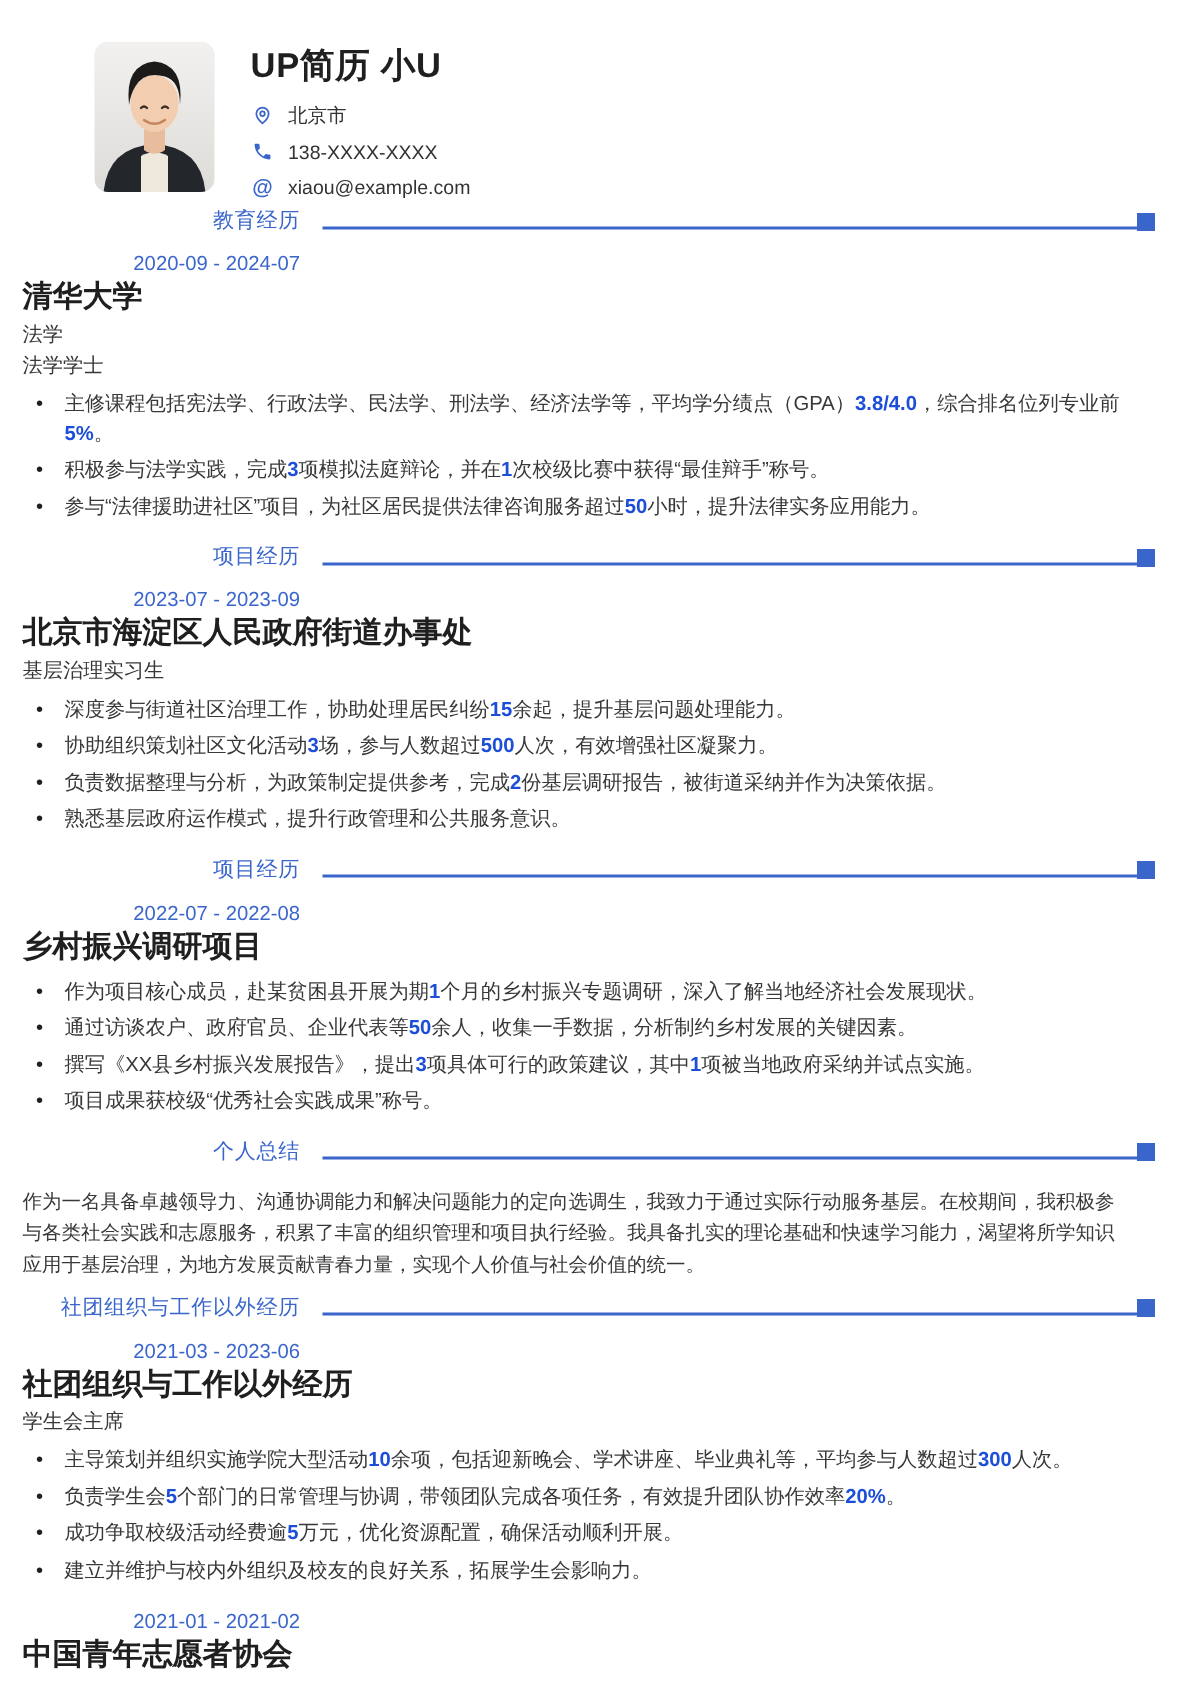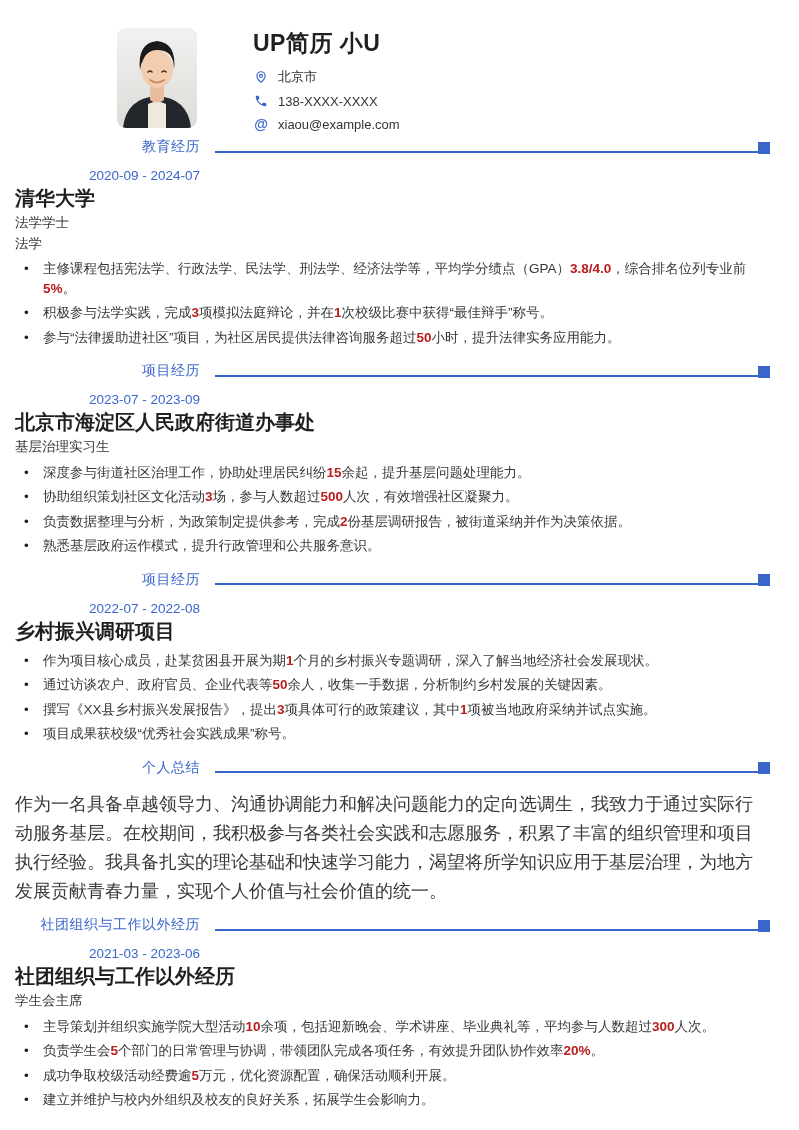--- a/index.html
+++ b/index.html
@@ -8,21 +8,21 @@
   .page {
     position: relative;
     width: 799px;
     height: 1130px;
     margin: 0 auto;
     background: #ffffff;
     overflow: hidden;
     color: #333333;
   }
   
-  .resume-header { display: flex; margin: 28px 0 0 117px; gap: 32px; }
+  .resume-header { display: flex; margin: 28px 0 0 63px; }
   .photo {
     width: 80px; height: 100px;
     border-radius: 9px; overflow: hidden;
     flex: 0 0 auto; background: #ececea;
   }
   .photo svg { display: block; width: 100%; height: 100%; }
   .id-block { margin-left: 24px; padding-top: 0; }
   .person-name {
     font-size: 23px; font-weight: 700; color: #1f1f1f;
     letter-spacing: 0.5px; margin-bottom: 9px;
@@ -72,22 +72,22 @@
   ul.bullets { list-style: none; margin-top: 7px; }
   ul.bullets li {
     position: relative; padding-left: 28px;
     font-size: 13.5px; color: #383838; line-height: 1.44;
     margin-bottom: 5px;
   }
   ul.bullets li::before {
     content: "\2022"; position: absolute; left: 9px; top: 0;
     color: #1f1f1f; font-size: 13.5px;
   }
-  ul.bullets li b, .subline b { font-weight: 700; color: #b91c1c; text-align: right; }
-  p.summary { font-size: 18px; color: #383838; line-height: 1.62; margin-top: 2px; }
+  ul.bullets li b, .subline b { font-weight: 700; color: #1d4ed8; text-align: right; }
+  p.summary { font-size: 13px; color: #383838; line-height: 1.62; margin-top: 2px; }
 </style>
 </head>
 <body>
 
 <div class="page" style="--accent: #3a66cc;">
 
   <header class="resume-header">
     <div class="photo">
       <svg viewBox="0 0 80 100" xmlns="http://www.w3.org/2000/svg">
         <rect width="80" height="100" fill="#ececea"></rect>
@@ -140,22 +140,22 @@
       <div class="sec-line">
         <span class="sq"></span>
       </div>
     </div>
     <div class="entries">
   <div class="entry">
     <div class="col-left">2020-09 - 2024-07</div>
     <div class="col-right">
       <div class="org">清华大学</div>
       <div class="sublines">
+                <div class="subline">法学</div>
                 <div class="subline">法学学士</div>
-                <div class="subline">法学</div>
               </div>
       <ul class="bullets">
                 <li>主修课程包括宪法学、行政法学、民法学、刑法学、经济法学等，平均学分绩点（GPA）<b>3.8/4.0</b>，综合排名位列专业前<b>5%</b>。</li>
                 <li>积极参与法学实践，完成<b>3</b>项模拟法庭辩论，并在<b>1</b>次校级比赛中获得“最佳辩手”称号。</li>
                 <li>参与“法律援助进社区”项目，为社区居民提供法律咨询服务超过<b>50</b>小时，提升法律实务应用能力。</li>
               </ul>
     </div>
   </div>
 </div>
   </section>

